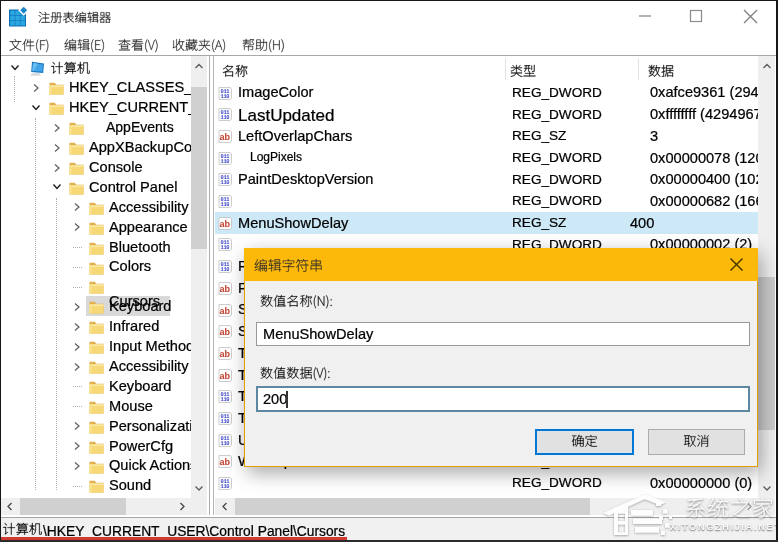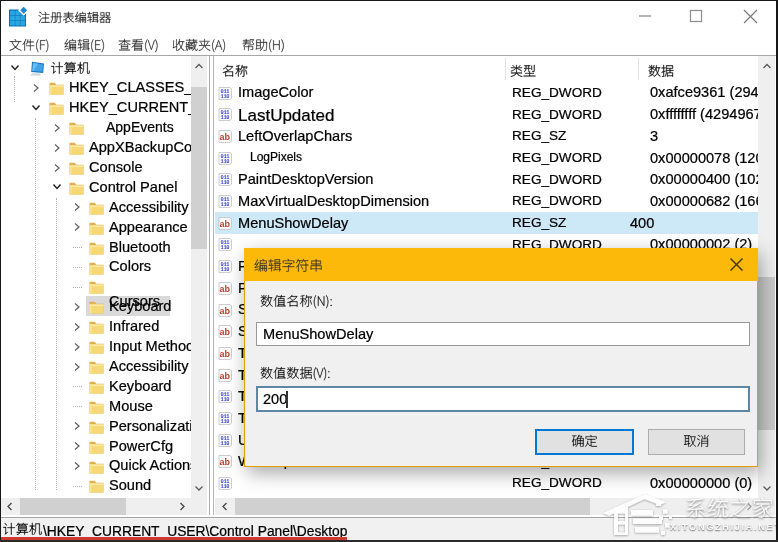--- a/index.html
+++ b/index.html
@@ -347,21 +347,20 @@
       <text x="2.6" y="12" font-family="Liberation Mono,monospace" font-size="5.4" font-weight="bold" fill="#3a44c8" letter-spacing="-0.4">110</text>
     </svg>
 <div class="lat" style="left:26px;top:115.2px;font-size:14.6px">PaintDesktopVersion</div>
 <div class="lat" style="left:300px;top:115.6px;font-size:13.6px">REG_DWORD</div>
 <div class="lat" style="left:438px;top:115.2px;font-size:14.6px">0x00000400 (1024)</div>
 <svg class="abs" style="left:6px;top:138.0px" width="15" height="15" viewBox="0 0 15 15">
       <path d="M1 1.5 h11.2 l1.3 1.5 v9.2 l-1.6 1.3 h-10.9 z" fill="#fdfdfd" stroke="#c0c0c0" stroke-width="0.8"></path>
       <text x="2.6" y="6.8" font-family="Liberation Mono,monospace" font-size="5.4" font-weight="bold" fill="#3a44c8" letter-spacing="-0.4">011</text>
       <text x="2.6" y="12" font-family="Liberation Mono,monospace" font-size="5.4" font-weight="bold" fill="#3a44c8" letter-spacing="-0.4">110</text>
     </svg>
-<div class="lat" style="left:26px;top:136.9px;font-size:14.6px">MaxVirtualDesktopDimension</div>
 <div class="lat" style="left:300px;top:137.3px;font-size:13.6px">REG_DWORD</div>
 <div class="lat" style="left:438px;top:136.9px;font-size:14.6px">0x00000682 (1666)</div>
 <svg class="abs" style="left:6px;top:159.7px" width="15" height="15" viewBox="0 0 15 15">
       <path d="M1 1.5 h11.2 l1.3 1.5 v9.2 l-1.6 1.3 h-10.9 z" fill="#fdfdfd" stroke="#c0c0c0" stroke-width="0.8"></path>
       <text x="1.6" y="10.8" font-family="Liberation Sans,sans-serif" font-size="9" font-weight="bold" fill="#c2402f">ab</text>
     </svg>
 <div class="lat" style="left:26px;top:158.6px;font-size:14.6px">MenuShowDelay</div>
 <div class="lat" style="left:300px;top:159.0px;font-size:13.6px">REG_SZ</div>
 <div class="lat" style="left:418px;top:158.6px;font-size:14.6px">400</div>
 <svg class="abs" style="left:6px;top:181.4px" width="15" height="15" viewBox="0 0 15 15">
@@ -466,21 +465,21 @@
 <svg class="abs" style="left:217px;top:499px" width="16" height="15" viewBox="0 0 16 15">
     <path d="M9.5 4 L6 7.5 L9.5 11" fill="none" stroke="#444" stroke-width="1.3"></path>
   </svg>
 <svg class="abs" style="left:741px;top:499px" width="16" height="15" viewBox="0 0 16 15">
     <path d="M6.5 4 L10 7.5 L6.5 11" fill="none" stroke="#9a9a9a" stroke-width="1.3"></path>
   </svg>
 <svg style="position:absolute;left:2.0px;top:520.3px;" width="42" height="18" viewBox="0 -14.18 42 18.50">
     <path fill="#000" stroke="#000" stroke-width="0.4" d="M2.1 -10.6 2.4 -10.9Q2.8 -10.6 3.2 -10.2Q3.6 -9.8 3.9 -9.5Q4.3 -9.1 4.5 -8.8L4.2 -8.5Q4.0 -8.8 3.6 -9.2Q3.3 -9.5 2.9 -9.9Q2.5 -10.3 2.1 -10.6ZM2.7 0.5 2.7 0.1 3.0 -0.3 5.4 -1.9Q5.4 -1.8 5.4 -1.8Q5.5 -1.7 5.5 -1.7Q5.5 -1.6 5.5 -1.6Q4.7 -1.0 4.1 -0.6Q3.6 -0.2 3.3 -0.0Q3.1 0.2 2.9 0.3Q2.8 0.4 2.7 0.5ZM0.7 -6.9H3.3V-6.5H0.7ZM5.1 -6.5H12.8V-6.1H5.1ZM8.7 -11.2H9.1V0.9H8.7ZM2.7 0.5Q2.7 0.4 2.7 0.4Q2.6 0.3 2.6 0.2Q2.5 0.2 2.5 0.1Q2.6 0.0 2.8 -0.2Q3.1 -0.5 3.1 -0.9V-6.9H3.4V-0.3Q3.4 -0.3 3.4 -0.2Q3.3 -0.1 3.2 -0.1Q3.1 0.0 3.0 0.1Q2.9 0.2 2.8 0.3Q2.7 0.4 2.7 0.5Z M14.4 -1.8H26.2V-1.4H14.4ZM16.5 -6.4V-5.3H24.3V-6.4ZM16.5 -4.9V-3.8H24.3V-4.9ZM16.5 -7.8V-6.8H24.3V-7.8ZM16.1 -8.2H24.7V-3.4H16.1ZM22.5 -3.5H22.9V0.9H22.5ZM15.6 -10.1H20.1V-9.7H15.6ZM20.7 -10.1H26.0V-9.7H20.7ZM16.1 -11.2 16.5 -11.1Q16.1 -10.3 15.6 -9.5Q15.1 -8.7 14.5 -8.1Q14.5 -8.1 14.4 -8.2Q14.4 -8.2 14.3 -8.3Q14.2 -8.3 14.2 -8.3Q14.8 -8.9 15.3 -9.7Q15.8 -10.4 16.1 -11.2ZM21.2 -11.2 21.6 -11.2Q21.3 -10.3 20.8 -9.6Q20.3 -8.8 19.7 -8.3Q19.7 -8.3 19.6 -8.4Q19.5 -8.4 19.5 -8.5Q19.4 -8.5 19.4 -8.6Q20.0 -9.1 20.4 -9.8Q20.9 -10.4 21.2 -11.2ZM16.8 -9.7 17.2 -9.9Q17.4 -9.6 17.6 -9.2Q17.9 -8.8 18.0 -8.5L17.6 -8.3Q17.5 -8.6 17.3 -9.0Q17.1 -9.4 16.8 -9.7ZM22.2 -9.8 22.6 -10.0Q22.9 -9.7 23.2 -9.3Q23.6 -8.8 23.7 -8.5L23.4 -8.3Q23.2 -8.6 22.9 -9.1Q22.6 -9.5 22.2 -9.8ZM18.0 -3.5H18.5V-2.6Q18.5 -2.2 18.4 -1.7Q18.3 -1.3 17.9 -0.8Q17.6 -0.3 16.8 0.1Q16.1 0.6 14.9 1.0Q14.8 0.9 14.8 0.8Q14.7 0.7 14.6 0.6Q15.8 0.3 16.5 -0.1Q17.2 -0.5 17.5 -1.0Q17.8 -1.4 17.9 -1.8Q18.0 -2.3 18.0 -2.6Z M34.1 -10.4H37.9V-10.1H34.1ZM33.9 -10.4H34.2V-6.2Q34.2 -5.3 34.2 -4.4Q34.1 -3.5 33.9 -2.5Q33.7 -1.6 33.2 -0.7Q32.8 0.2 32.1 1.0Q32.1 0.9 32.0 0.9Q32.0 0.8 31.9 0.8Q31.8 0.7 31.8 0.7Q32.5 -0.0 32.9 -0.9Q33.3 -1.8 33.5 -2.7Q33.7 -3.6 33.8 -4.5Q33.9 -5.3 33.9 -6.2ZM37.7 -10.4H38.1V-0.6Q38.1 -0.2 38.1 0.1Q38.1 0.3 38.2 0.4Q38.3 0.4 38.5 0.4Q38.6 0.4 38.8 0.4Q38.9 0.4 39.1 0.4Q39.3 0.4 39.5 0.3Q39.5 0.2 39.6 0.1Q39.6 0.0 39.6 -0.2Q39.7 -0.5 39.7 -1.0Q39.7 -1.6 39.7 -2.3Q39.8 -2.2 39.9 -2.2Q40.0 -2.1 40.1 -2.1Q40.1 -1.7 40.1 -1.3Q40.1 -0.8 40.1 -0.5Q40.0 -0.1 40.0 0.0Q39.9 0.5 39.7 0.7Q39.6 0.8 39.4 0.8Q39.3 0.8 39.1 0.8Q39.0 0.8 38.8 0.8Q38.6 0.8 38.5 0.8Q38.4 0.8 38.2 0.8Q38.0 0.8 37.9 0.7Q37.8 0.6 37.7 0.5Q37.7 0.4 37.7 0.1Q37.7 -0.2 37.7 -0.8ZM27.8 -8.2H32.9V-7.8H27.8ZM30.3 -11.2H30.7V0.9H30.3ZM30.3 -8.0 30.6 -7.9Q30.4 -7.1 30.1 -6.2Q29.8 -5.4 29.4 -4.5Q29.0 -3.7 28.6 -3.0Q28.2 -2.3 27.8 -1.8Q27.7 -1.8 27.6 -1.9Q27.5 -2.0 27.5 -2.1Q27.9 -2.6 28.3 -3.2Q28.7 -3.9 29.1 -4.7Q29.5 -5.5 29.8 -6.4Q30.1 -7.2 30.3 -8.0ZM30.6 -6.3Q30.8 -6.1 31.1 -5.8Q31.4 -5.5 31.8 -5.1Q32.2 -4.7 32.5 -4.4Q32.8 -4.0 32.9 -3.9L32.6 -3.6Q32.4 -3.7 32.1 -4.1Q31.8 -4.4 31.5 -4.8Q31.1 -5.2 30.8 -5.5Q30.5 -5.9 30.3 -6.0Z"></path>
   </svg>
 
-<div class="lat" style="left:43px;top:524px;font-size:13.8px">\HKEY_CURRENT_USER\Control Panel\Desktop</div>
+<div class="lat" style="left:43px;top:524px;font-size:13.8px">\HKEY_CURRENT_USER\Control Panel\Cursors</div>
 <div class="abs" style="left:0;top:537px;width:347px;height:3px;background:#cf3a30;z-index:80"></div>
 <div class="abs" style="left:244px;top:248px;width:514px;height:219px;background:#f0f0f0;border:1px solid #e2a000;box-shadow:3px 6px 18px rgba(0,0,0,0.35);z-index:40"></div>
 <div class="abs" style="left:244px;top:248px;width:514px;height:33px;background:#fcb90a;z-index:41"></div>
 <svg style="position:absolute;left:254.0px;top:255.5px;z-index:42;" width="71" height="19" viewBox="0 -14.49 71 18.91">
     <path fill="#2d2d2d" stroke="#2d2d2d" stroke-width="0.3" d="M1.0 -2.7Q0.9 -2.7 0.9 -2.8Q0.9 -2.9 0.9 -3.0Q0.8 -3.1 0.8 -3.2Q1.0 -3.2 1.2 -3.5Q1.4 -3.7 1.7 -4.1Q1.9 -4.3 2.2 -4.7Q2.5 -5.2 2.9 -5.8Q3.3 -6.4 3.7 -7.1Q4.1 -7.8 4.4 -8.5L4.9 -8.3Q4.3 -7.3 3.8 -6.3Q3.2 -5.4 2.6 -4.5Q2.0 -3.7 1.3 -3.0V-3.0Q1.3 -3.0 1.3 -3.0Q1.2 -2.9 1.1 -2.9Q1.1 -2.8 1.0 -2.8Q1.0 -2.7 1.0 -2.7ZM1.0 -2.7V-3.1L1.3 -3.3L4.6 -4.0Q4.6 -3.9 4.6 -3.8Q4.6 -3.7 4.6 -3.6Q3.5 -3.4 2.8 -3.2Q2.1 -3.0 1.7 -2.9Q1.3 -2.8 1.2 -2.8Q1.0 -2.7 1.0 -2.7ZM0.9 -6.0Q0.9 -6.0 0.8 -6.1Q0.8 -6.2 0.8 -6.3Q0.7 -6.4 0.7 -6.4Q0.9 -6.5 1.0 -6.7Q1.2 -7.0 1.4 -7.3Q1.6 -7.5 1.8 -7.9Q2.0 -8.3 2.3 -8.9Q2.6 -9.5 2.9 -10.1Q3.1 -10.8 3.4 -11.4L3.8 -11.2Q3.5 -10.3 3.0 -9.4Q2.6 -8.5 2.2 -7.7Q1.7 -6.9 1.3 -6.3V-6.3Q1.3 -6.3 1.2 -6.2Q1.1 -6.2 1.1 -6.2Q1.0 -6.1 0.9 -6.1Q0.9 -6.0 0.9 -6.0ZM0.9 -6.0V-6.3L1.2 -6.5L3.7 -6.8Q3.7 -6.8 3.7 -6.7Q3.7 -6.5 3.7 -6.5Q2.8 -6.3 2.3 -6.3Q1.8 -6.2 1.5 -6.1Q1.2 -6.1 1.1 -6.0Q0.9 -6.0 0.9 -6.0ZM0.7 -0.5Q1.5 -0.8 2.5 -1.2Q3.6 -1.5 4.7 -1.9L4.8 -1.5Q3.7 -1.2 2.7 -0.8Q1.7 -0.4 0.9 -0.1ZM8.6 -5.2H9.0V0.5H8.6ZM10.4 -5.2H10.8V0.5H10.4ZM12.2 -5.5H12.7V0.4Q12.7 0.6 12.6 0.7Q12.6 0.8 12.4 0.8Q12.3 0.9 12.0 0.9Q11.8 0.9 11.4 0.9Q11.4 0.8 11.3 0.7Q11.3 0.6 11.2 0.5Q11.6 0.5 11.8 0.5Q12.0 0.5 12.1 0.5Q12.2 0.5 12.2 0.4ZM5.9 -9.9H6.3V-6.9Q6.3 -6.1 6.2 -5.1Q6.2 -4.2 6.0 -3.2Q5.9 -2.1 5.6 -1.2Q5.4 -0.2 4.9 0.7Q4.9 0.7 4.8 0.6Q4.7 0.6 4.7 0.5Q4.6 0.5 4.6 0.5Q5.0 -0.4 5.3 -1.3Q5.5 -2.3 5.7 -3.3Q5.8 -4.3 5.8 -5.2Q5.9 -6.1 5.9 -6.9ZM6.1 -9.9H12.6V-7.1H6.1V-7.5H12.2V-9.5H6.1ZM6.5 -5.5H12.5V-5.1H6.9V0.9H6.5ZM6.8 -2.5H12.5V-2.1H6.8ZM8.6 -11.4 8.9 -11.5Q9.2 -11.1 9.4 -10.7Q9.6 -10.2 9.8 -9.8L9.4 -9.7Q9.3 -10.0 9.1 -10.5Q8.8 -11.0 8.6 -11.4Z M14.6 -9.7H19.5V-9.3H14.6ZM17.4 -7.7H17.8V0.9H17.4ZM14.5 -2.1Q15.2 -2.2 16.0 -2.4Q16.9 -2.5 17.8 -2.7Q18.8 -2.9 19.7 -3.1L19.8 -2.7Q18.4 -2.4 17.0 -2.1Q15.7 -1.8 14.6 -1.6ZM15.0 -4.9Q15.0 -4.9 15.0 -5.0Q15.0 -5.1 14.9 -5.2Q14.9 -5.2 14.9 -5.3Q15.0 -5.3 15.2 -5.7Q15.3 -6.0 15.5 -6.5Q15.6 -6.7 15.7 -7.2Q15.9 -7.7 16.1 -8.4Q16.3 -9.1 16.5 -9.9Q16.7 -10.7 16.8 -11.4L17.2 -11.3Q17.0 -10.3 16.7 -9.1Q16.4 -8.0 16.1 -7.0Q15.8 -6.0 15.4 -5.2V-5.2Q15.4 -5.2 15.3 -5.1Q15.3 -5.1 15.2 -5.1Q15.1 -5.0 15.1 -5.0Q15.0 -4.9 15.0 -4.9ZM15.0 -4.9V-5.3L15.4 -5.5H19.5V-5.1H16.0Q15.6 -5.1 15.4 -5.0Q15.1 -4.9 15.0 -4.9ZM25.5 -7.1H25.9V1.0H25.5ZM21.1 -10.6V-8.7H25.6V-10.6ZM20.7 -11.0H26.0V-8.3H20.7ZM19.8 -7.2H26.9V-6.8H19.8ZM21.0 -5.2H25.7V-4.8H21.0ZM21.0 -3.1H25.8V-2.7H21.0ZM20.9 -7.1H21.3V-0.7L20.9 -0.6ZM19.4 -0.7Q20.3 -0.8 21.5 -0.9Q22.7 -1.0 24.1 -1.1Q25.5 -1.2 27.0 -1.3L27.0 -0.9Q25.6 -0.8 24.2 -0.7Q22.8 -0.6 21.6 -0.5Q20.4 -0.4 19.5 -0.3Z M30.8 -7.5H37.9V-7.1H30.8ZM28.6 -4.0H40.3V-3.6H28.6ZM34.3 -5.0H34.7V0.3Q34.7 0.6 34.6 0.7Q34.5 0.8 34.3 0.9Q34.1 1.0 33.6 1.0Q33.1 1.0 32.2 1.0Q32.2 0.9 32.2 0.8Q32.1 0.8 32.1 0.7Q32.1 0.6 32.0 0.6Q32.5 0.6 32.9 0.6Q33.4 0.6 33.6 0.6Q33.9 0.6 34.0 0.6Q34.2 0.6 34.2 0.5Q34.3 0.5 34.3 0.3ZM37.8 -7.5H37.9L38.0 -7.5L38.3 -7.3Q37.8 -6.8 37.2 -6.3Q36.5 -5.8 35.9 -5.4Q35.2 -5.0 34.6 -4.7Q34.5 -4.8 34.5 -4.8Q34.4 -4.9 34.3 -5.0Q34.9 -5.2 35.6 -5.6Q36.2 -6.0 36.8 -6.5Q37.4 -6.9 37.8 -7.4ZM28.9 -9.9H40.1V-7.4H39.7V-9.5H29.3V-7.4H28.9ZM33.7 -11.4 34.1 -11.6Q34.4 -11.2 34.7 -10.7Q35.0 -10.2 35.1 -9.8L34.7 -9.6Q34.6 -10.0 34.3 -10.5Q34.0 -11.0 33.7 -11.4Z M45.8 -5.7H54.4V-5.3H45.8ZM45.2 -7.5 45.6 -7.4Q45.2 -6.6 44.7 -5.8Q44.2 -5.0 43.7 -4.3Q43.1 -3.6 42.5 -3.1Q42.5 -3.1 42.4 -3.2Q42.4 -3.2 42.3 -3.2Q42.2 -3.3 42.2 -3.3Q42.8 -3.9 43.3 -4.5Q43.9 -5.2 44.3 -5.9Q44.8 -6.7 45.2 -7.5ZM51.8 -7.4H52.2V0.2Q52.2 0.5 52.1 0.6Q52.0 0.8 51.7 0.9Q51.4 0.9 50.9 0.9Q50.3 0.9 49.3 0.9Q49.3 0.8 49.2 0.7Q49.2 0.6 49.1 0.5Q49.7 0.5 50.2 0.5Q50.7 0.5 51.0 0.5Q51.3 0.5 51.4 0.5Q51.7 0.5 51.7 0.4Q51.8 0.4 51.8 0.2ZM43.6 -10.0H47.8V-9.6H43.6ZM48.8 -10.0H54.1V-9.6H48.8ZM44.1 -11.5 44.5 -11.4Q44.2 -10.7 43.9 -9.9Q43.6 -9.2 43.2 -8.6Q42.8 -7.9 42.4 -7.4Q42.4 -7.5 42.3 -7.5Q42.3 -7.6 42.2 -7.6Q42.1 -7.7 42.1 -7.7Q42.7 -8.4 43.2 -9.4Q43.7 -10.4 44.1 -11.5ZM49.3 -11.5 49.7 -11.4Q49.4 -10.3 48.8 -9.2Q48.3 -8.2 47.6 -7.5Q47.6 -7.6 47.5 -7.6Q47.4 -7.7 47.4 -7.7Q47.3 -7.8 47.3 -7.8Q47.9 -8.5 48.5 -9.4Q49.0 -10.4 49.3 -11.5ZM44.9 -9.7 45.3 -9.8Q45.6 -9.3 45.8 -8.7Q46.1 -8.1 46.2 -7.8L45.8 -7.6Q45.7 -8.0 45.4 -8.6Q45.2 -9.2 44.9 -9.7ZM50.2 -9.7 50.6 -9.8Q50.9 -9.4 51.3 -8.9Q51.6 -8.3 51.8 -8.0L51.4 -7.8Q51.2 -8.2 50.9 -8.7Q50.6 -9.3 50.2 -9.7ZM47.0 -4.1 47.3 -4.3Q47.7 -3.8 48.0 -3.3Q48.3 -2.8 48.6 -2.3Q48.9 -1.8 49.1 -1.4L48.8 -1.2Q48.6 -1.6 48.3 -2.1Q48.0 -2.6 47.6 -3.1Q47.3 -3.7 47.0 -4.1ZM44.1 -5.5 44.6 -5.9V-5.9V1.0H44.1Z M61.9 -11.5H62.3V0.9H61.9ZM56.8 -5.0H67.4V-0.9H67.0V-4.5H57.2V-0.8H56.8ZM57.8 -9.4V-6.8H66.4V-9.4ZM57.4 -9.8H66.8V-6.4H57.4ZM57.1 -1.9H67.2V-1.5H57.1Z"></path>
   </svg>
 
 <svg class="abs" style="left:729px;top:257px;z-index:42" width="15" height="15" viewBox="0 0 15 15">
     <line x1="1.5" y1="1.5" x2="13.5" y2="13.5" stroke="#463800" stroke-width="1.5"></line>
     <line x1="13.5" y1="1.5" x2="1.5" y2="13.5" stroke="#463800" stroke-width="1.5"></line>

